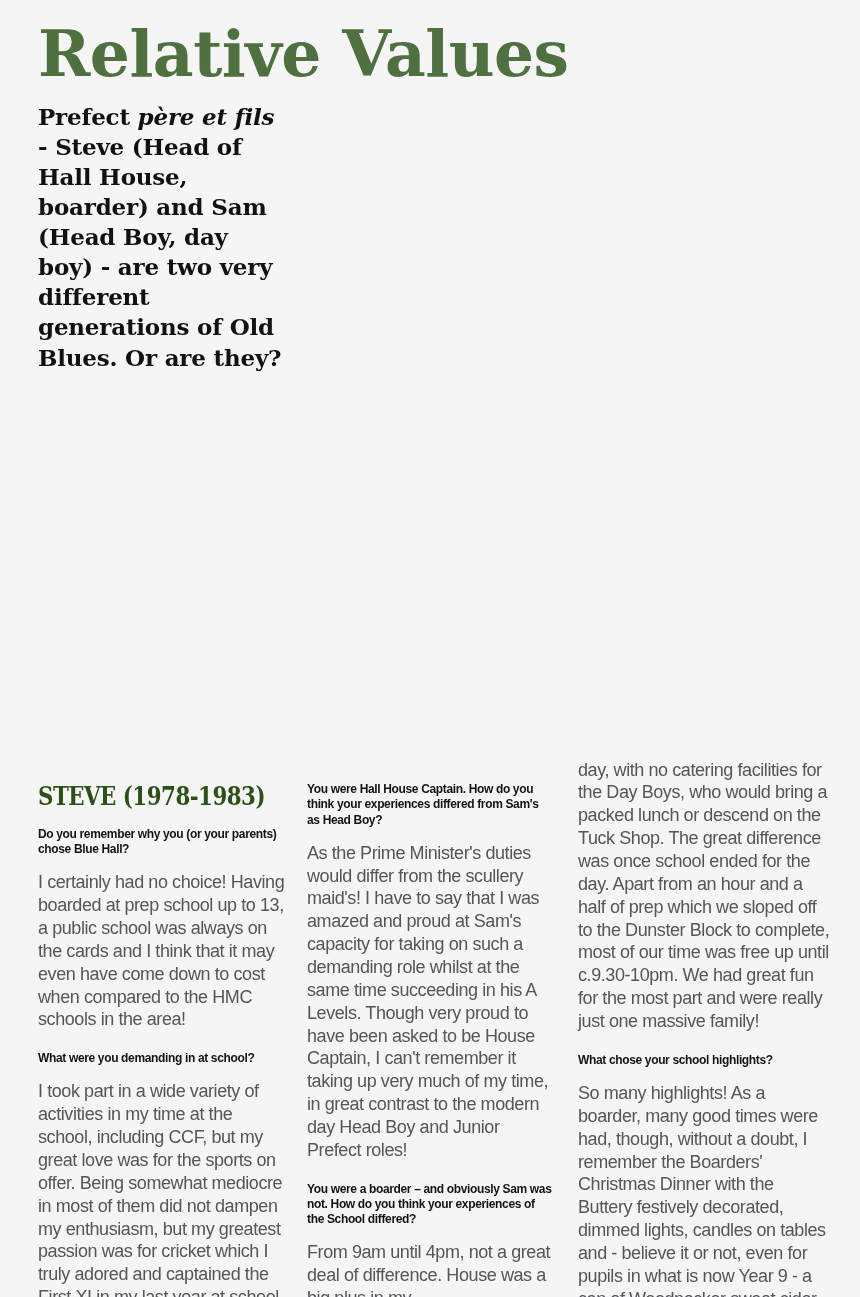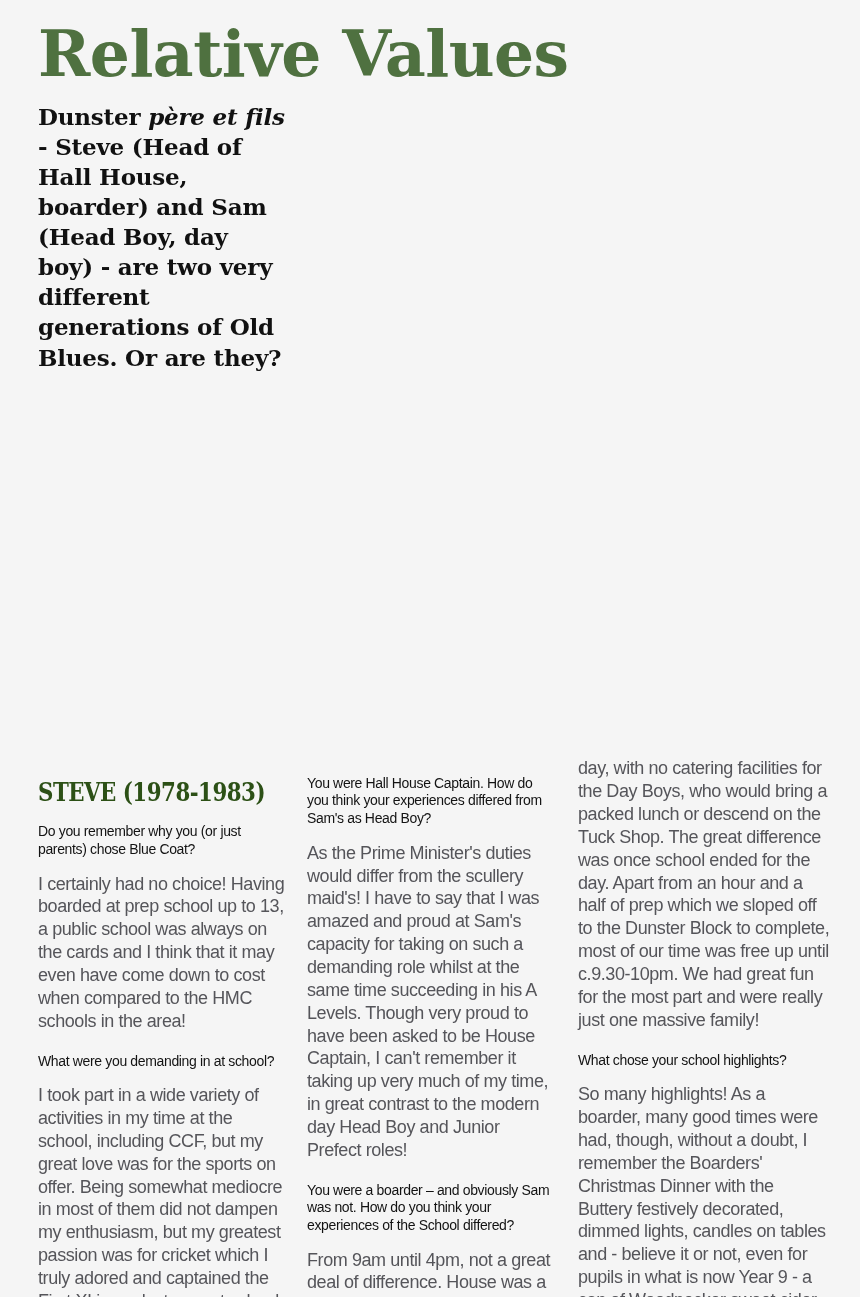--- a/index.html
+++ b/index.html
@@ -95,22 +95,22 @@
     letter-spacing: -0.6px;
     color: #2c5016;
     transform: scaleX(0.82);
     transform-origin: left center;
     white-space: nowrap;
   }
 
   .q {
     margin: 0 0 14px 0;
     font-family: "Liberation Sans", sans-serif;
-    font-weight: 400;
-    font-size: 14px;
+    font-weight: 700;
+    font-size: 12px;
     line-height: 1.26;
     letter-spacing: -0.35px;
     color: #131313;
   }
 
   .a {
     margin: 0 0 20px 0;
     font-family: "Liberation Sans", sans-serif;
     font-weight: 400;
     font-size: 18px;
@@ -125,32 +125,32 @@
 </style>
 </head>
 <body>
 
 <div class="page">
 
   <header class="masthead">
     <h1 class="article-title">Relative Values</h1>
 
     <p class="standfirst">
-      <span>Dunster </span><span class="it">père et fils</span><span> - Steve (Head of Hall House, boarder) and Sam (Head Boy, day boy) - are two very different generations of Old Blues. Or are they?</span>
+      <span>Prefect </span><span class="it">père et fils</span><span> - Steve (Head of Hall House, boarder) and Sam (Head Boy, day boy) - are two very different generations of Old Blues. Or are they?</span>
     </p>
   </header>
 
   <div class="art-well"></div>
 
   <section class="interview">
 
     <div class="col col-1">
       <h2 class="subject-name">STEVE (1978-1983)</h2>
 
-      <p class="q">Do you remember why you (or just parents) chose Blue Coat?</p>
+      <p class="q">Do you remember why you (or your parents) chose Blue Hall?</p>
       <p class="a">I certainly had no choice! Having boarded at prep school up to 13, a public school was always on the cards and I think that it may even have come down to cost when compared to the HMC schools in the area!</p>
       <p class="q">What were you demanding in at school?</p>
       <p class="a">I took part in a wide variety of activities in my time at the school, including CCF, but my great love was for the sports on offer. Being somewhat mediocre in most of them did not dampen my enthusiasm, but my greatest passion was for cricket which I truly adored and captained the First XI in my last year at school.</p>
     </div>
 
     <div class="col col-2">
       <p class="q flow-start">You were Hall House Captain. How do you think your experiences differed from Sam's as Head Boy?</p>
       <p class="a">As the Prime Minister's duties would differ from the scullery maid's! I have to say that I was amazed and proud at Sam's capacity for taking on such a demanding role whilst at the same time succeeding in his A Levels. Though very proud to have been asked to be House Captain, I can't remember it taking up very much of my time, in great contrast to the modern day Head Boy and Junior Prefect roles!</p>
       <p class="q">You were a boarder – and obviously Sam was not. How do you think your experiences of the School differed?</p>
       <p class="a">From 9am until 4pm, not a great deal of difference. House was a big plus in my</p>

